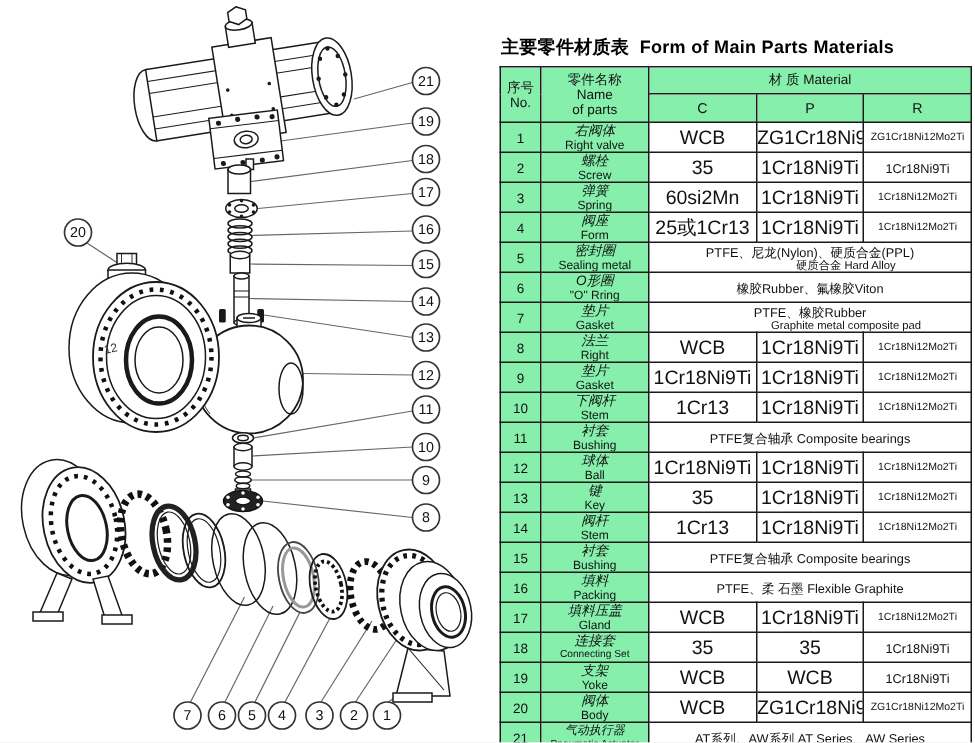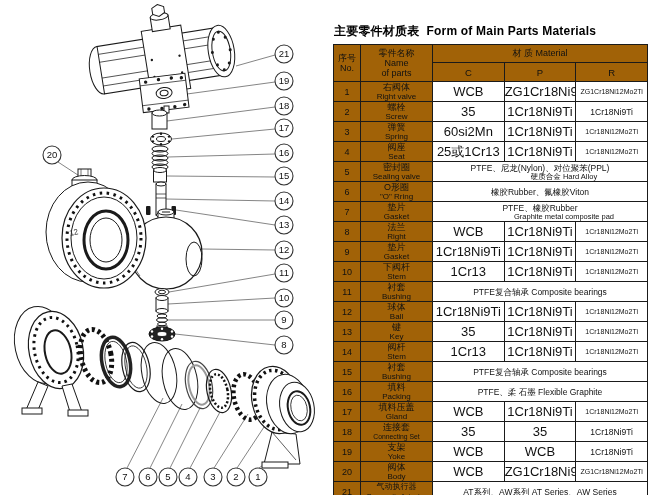--- a/index.html
+++ b/index.html
@@ -16,29 +16,29 @@
   }
   table.parts{
     border-collapse:collapse;table-layout:fixed;
     margin-top:4px;margin-left:1px;width:315px;
   }
   table.parts td,table.parts th{
     border:1px solid #1a1a1a;padding:0;text-align:center;vertical-align:middle;
     font-weight:normal;overflow:hidden;
   }
   table.parts{border:1.5px solid #111;}
-  .gray{background:#a16207;}
+  .gray{background:#86efac;}
   .c-no{width:26px;font-size:9px;}
   .c-name{width:71px;}
   .c-mat{width:73px;font-size:13px;}
   .c-mat-r{width:72px;font-size:8.5px;}
   th.h-mat{height:17px;font-size:9px;}
   th.h-cpr{height:18px;font-size:9.5px;}
   .hdr-two{font-size:9px;line-height:10px;}
-  .name-zh{font-size:9px;line-height:10px;}
+  .name-zh{font-size:9px;line-height:10px;font-style:italic;}
   .name-zh.small{font-size:8px;}
   .name-en{font-size:8px;line-height:9px;}
   .name-en.small{font-size:6.8px;}
   td.small-val{font-size:7px;}
   tr.data-row{height:20px;}
   .span-l1{font-size:8.5px;line-height:10px;}
   .span-l2{font-size:7.5px;line-height:8px;padding-left:48px;}
   
   .ln{fill:none;stroke:#1a1a1a;stroke-width:1;}
   .fw{fill:#fff;stroke:#1a1a1a;stroke-width:1;}
@@ -398,34 +398,34 @@
               <div class="name-en">Spring</div>
             </td>
             <td class="c-mat">60si2Mn</td>
             <td class="c-mat">1Cr18Ni9Ti</td>
             <td class="c-mat-r small-val">1Cr18Ni12Mo2Ti</td>
           </tr>
           <tr class="data-row">
             <td class="gray c-no">4</td>
             <td class="gray c-name">
               <div class="name-zh">阀座</div>
-              <div class="name-en">Seat</div>
+              <div class="name-en">Form</div>
             </td>
             <td class="c-mat">25或1Cr13</td>
             <td class="c-mat">1Cr18Ni9Ti</td>
             <td class="c-mat-r small-val">1Cr18Ni12Mo2Ti</td>
           </tr>
           <tr class="data-row">
             <td class="gray c-no">5</td>
             <td class="gray c-name">
               <div class="name-zh">密封圈</div>
-              <div class="name-en">Sealing valve</div>
-            </td>
-            <td colspan="3">
-              <div class="span-l1">PTFE、尼龙(Nylon)、对位聚苯(PPL)</div>
+              <div class="name-en">Sealing metal</div>
+            </td>
+            <td colspan="3">
+              <div class="span-l1">PTFE、尼龙(Nylon)、硬质合金(PPL)</div>
               <div class="span-l2">硬质合金 Hard Alloy</div>
             </td>
           </tr>
           <tr class="data-row">
             <td class="gray c-no">6</td>
             <td class="gray c-name">
               <div class="name-zh">O形圈</div>
               <div class="name-en">"O" Rring</div>
             </td>
             <td colspan="3">

